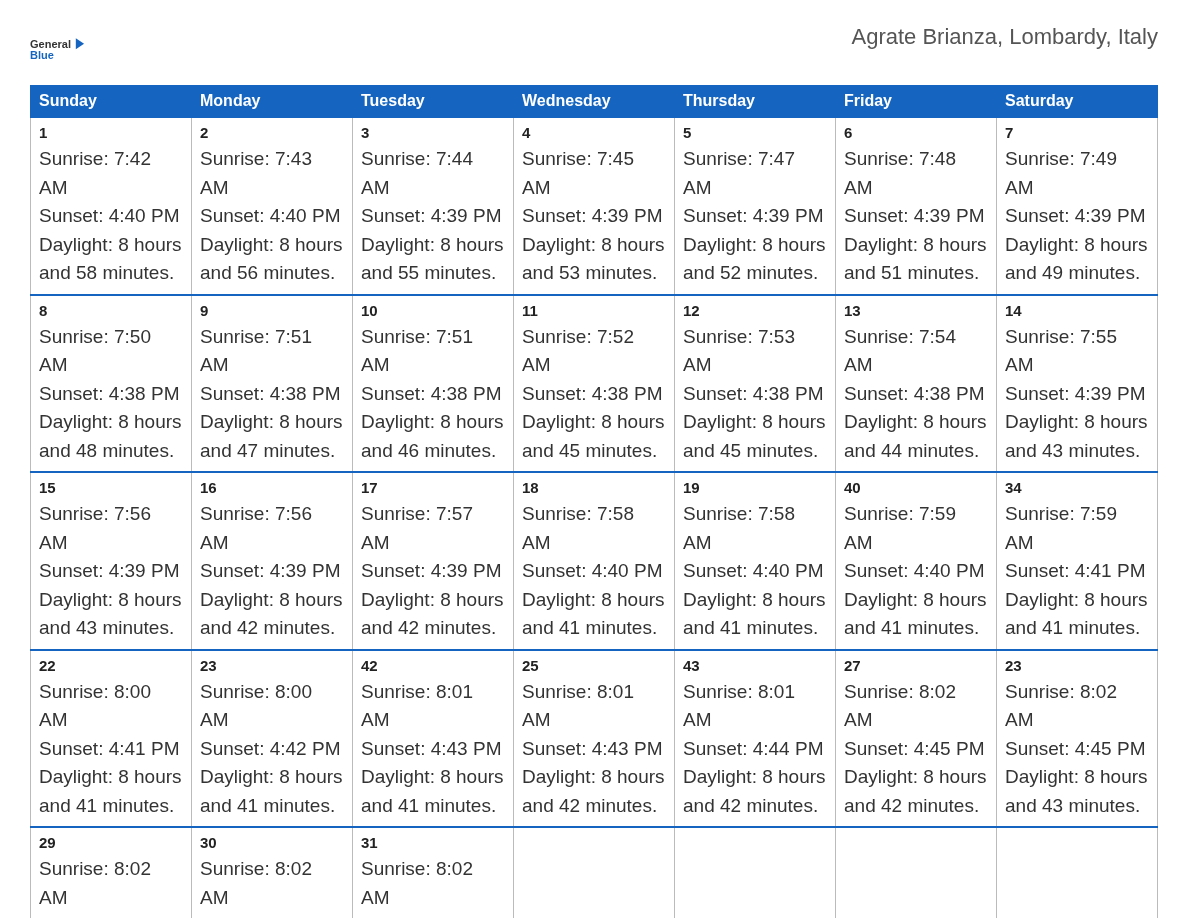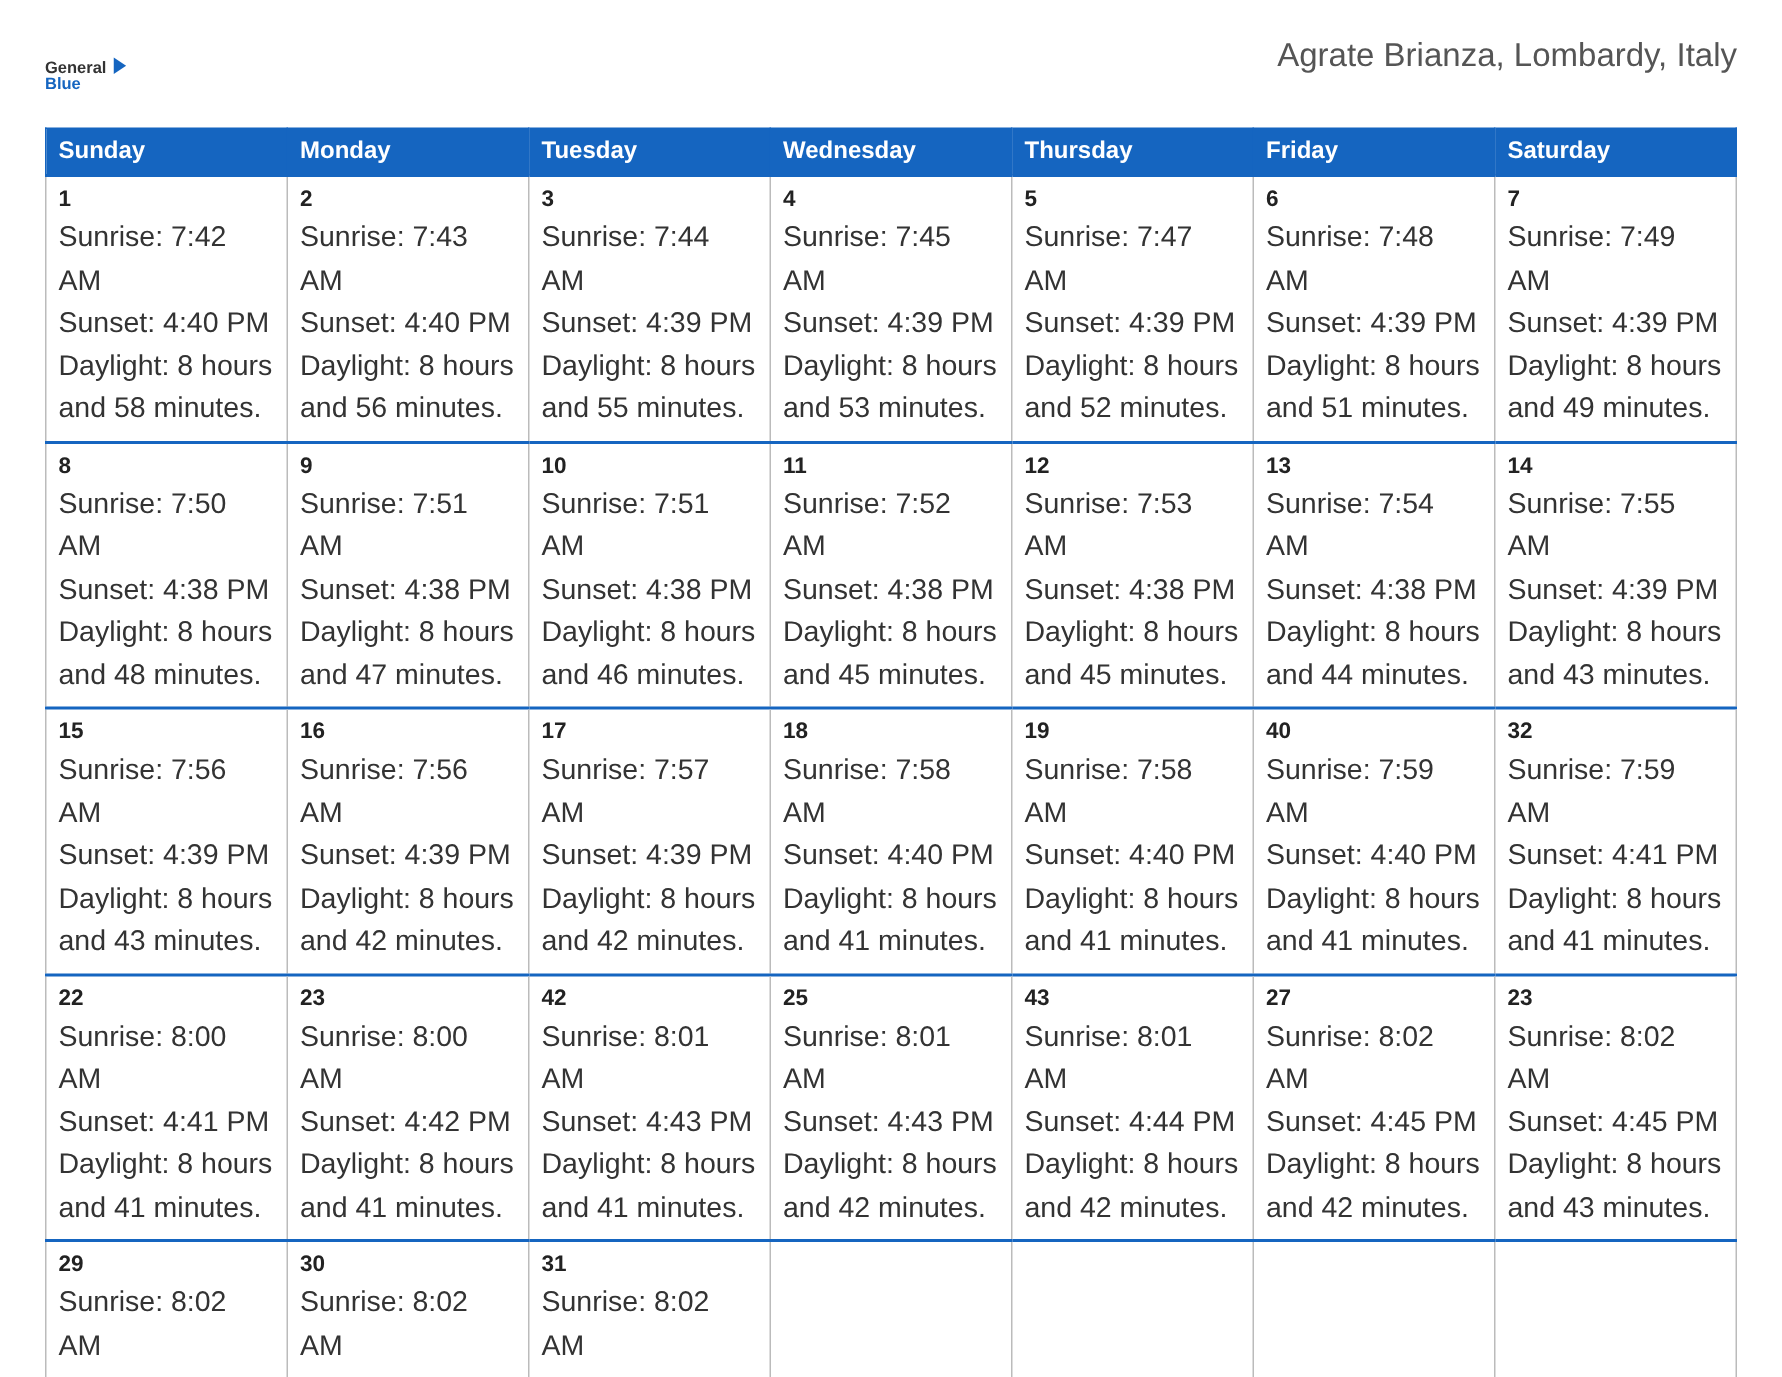--- a/index.html
+++ b/index.html
@@ -194,21 +194,21 @@
         </td>
         <td>
           <span class="day-number">19</span>
           <div class="day-info">Sunrise: 7:58 AM<br>Sunset: 4:40 PM<br>Daylight: 8 hours<br>and 41 minutes.</div>
         </td>
         <td>
           <span class="day-number">40</span>
           <div class="day-info">Sunrise: 7:59 AM<br>Sunset: 4:40 PM<br>Daylight: 8 hours<br>and 41 minutes.</div>
         </td>
         <td>
-          <span class="day-number">32</span>
+          <span class="day-number">34</span>
           <div class="day-info">Sunrise: 7:59 AM<br>Sunset: 4:41 PM<br>Daylight: 8 hours<br>and 41 minutes.</div>
         </td>
       </tr>
       <tr class="week-row">
         <td>
           <span class="day-number">22</span>
           <div class="day-info">Sunrise: 8:00 AM<br>Sunset: 4:41 PM<br>Daylight: 8 hours<br>and 41 minutes.</div>
         </td>
         <td>
           <span class="day-number">23</span>

